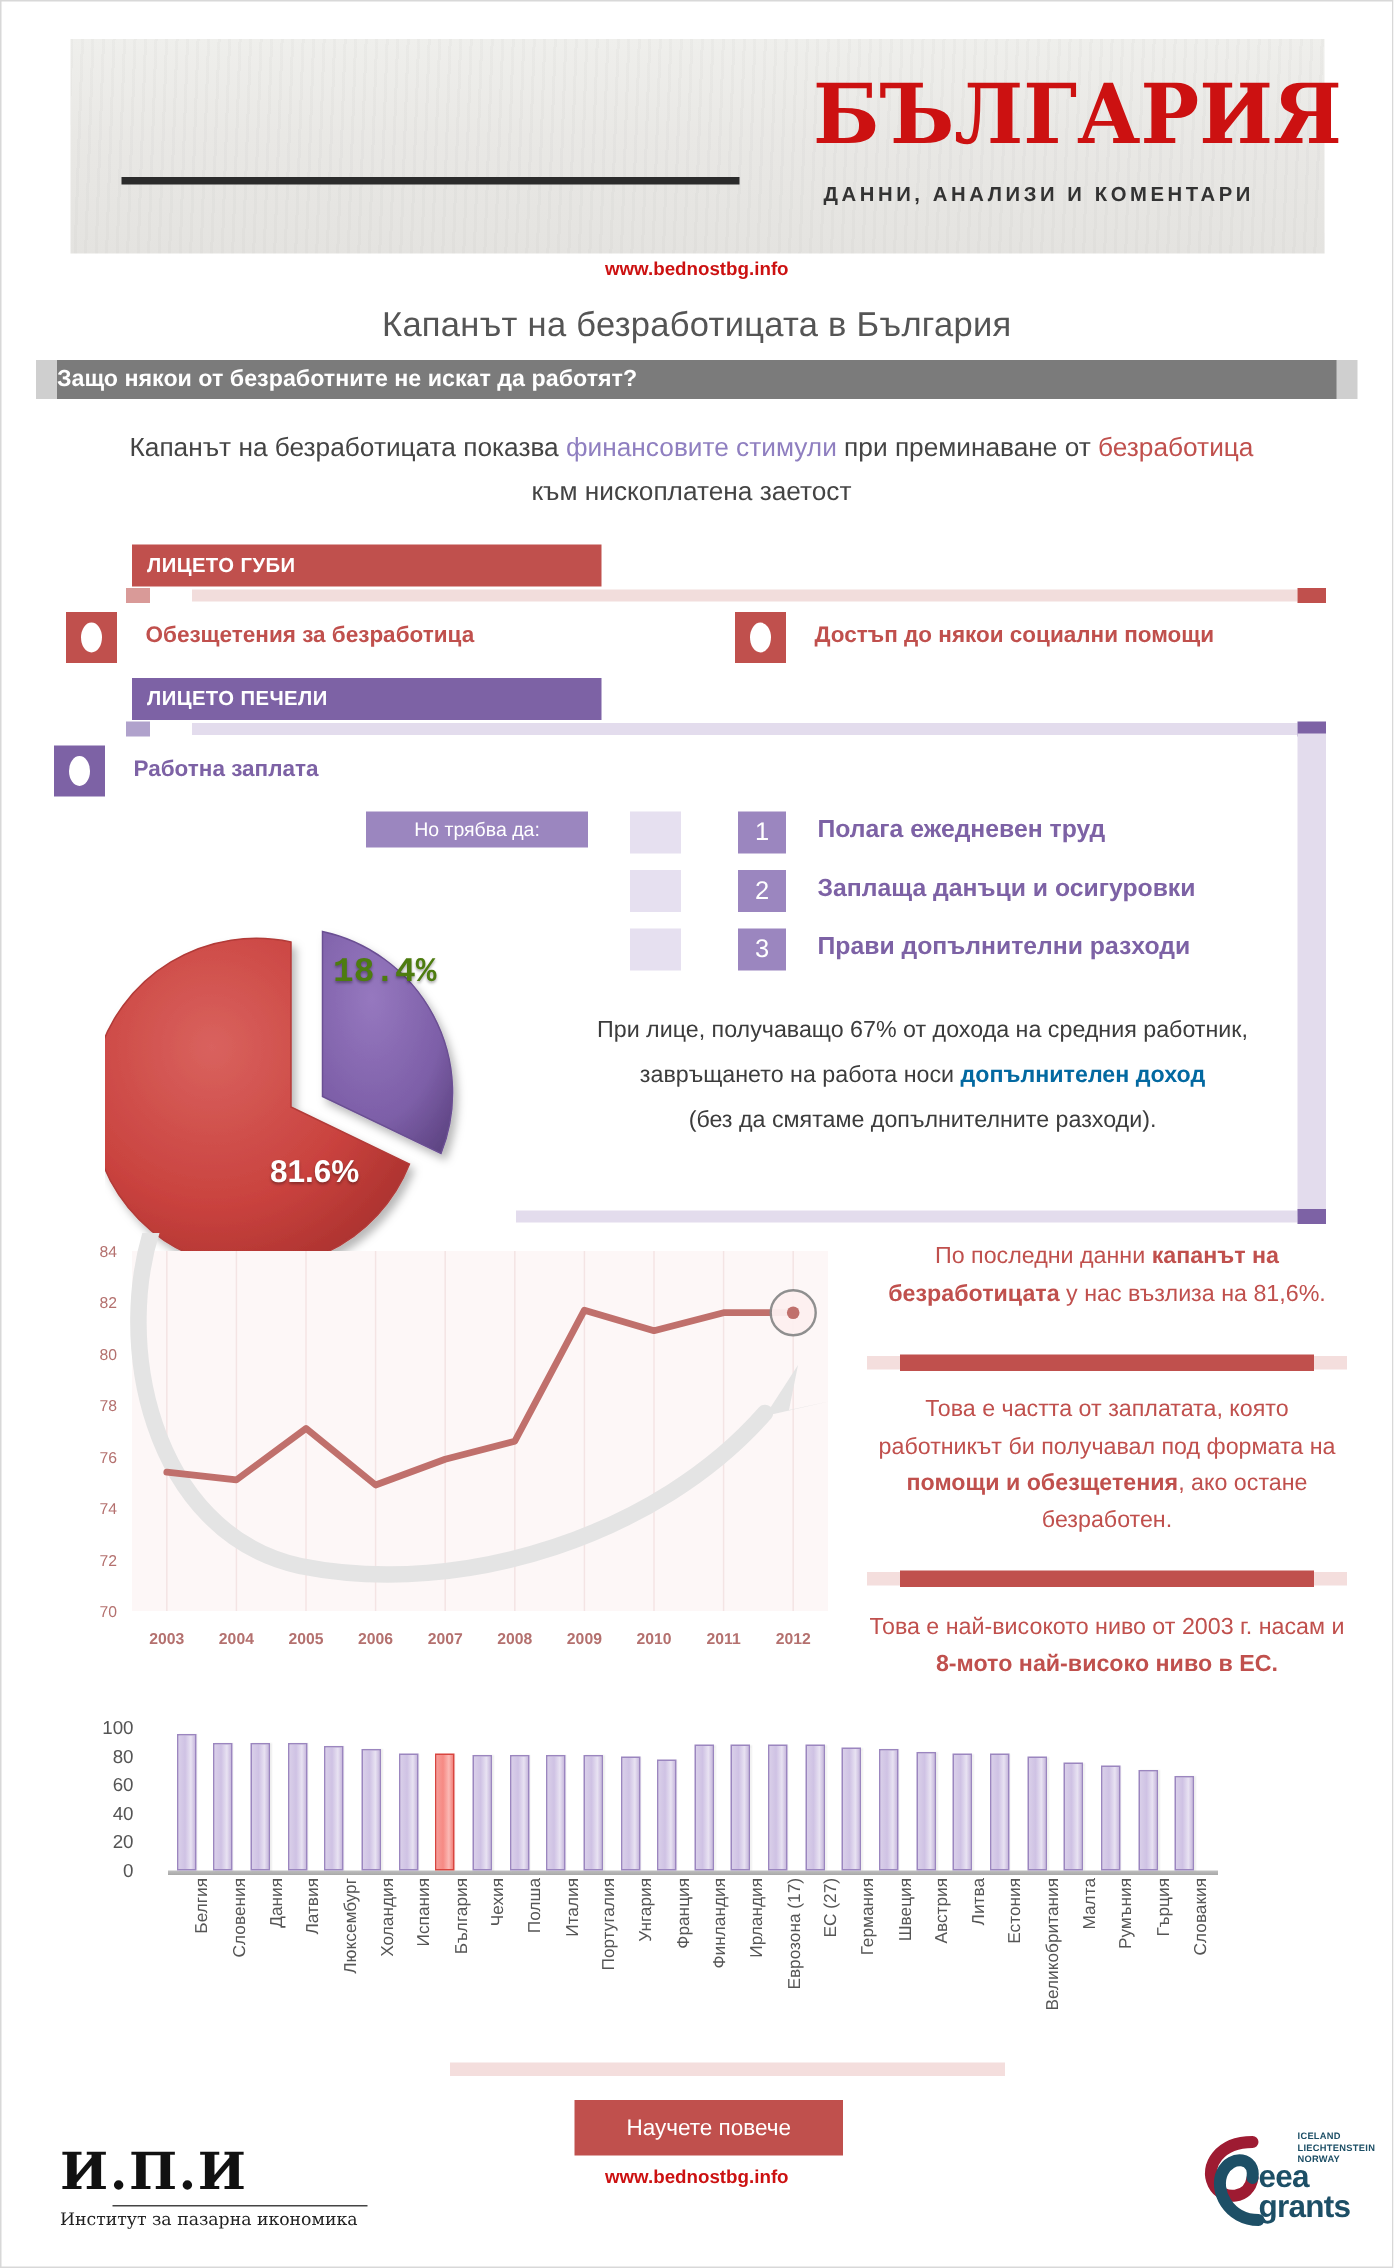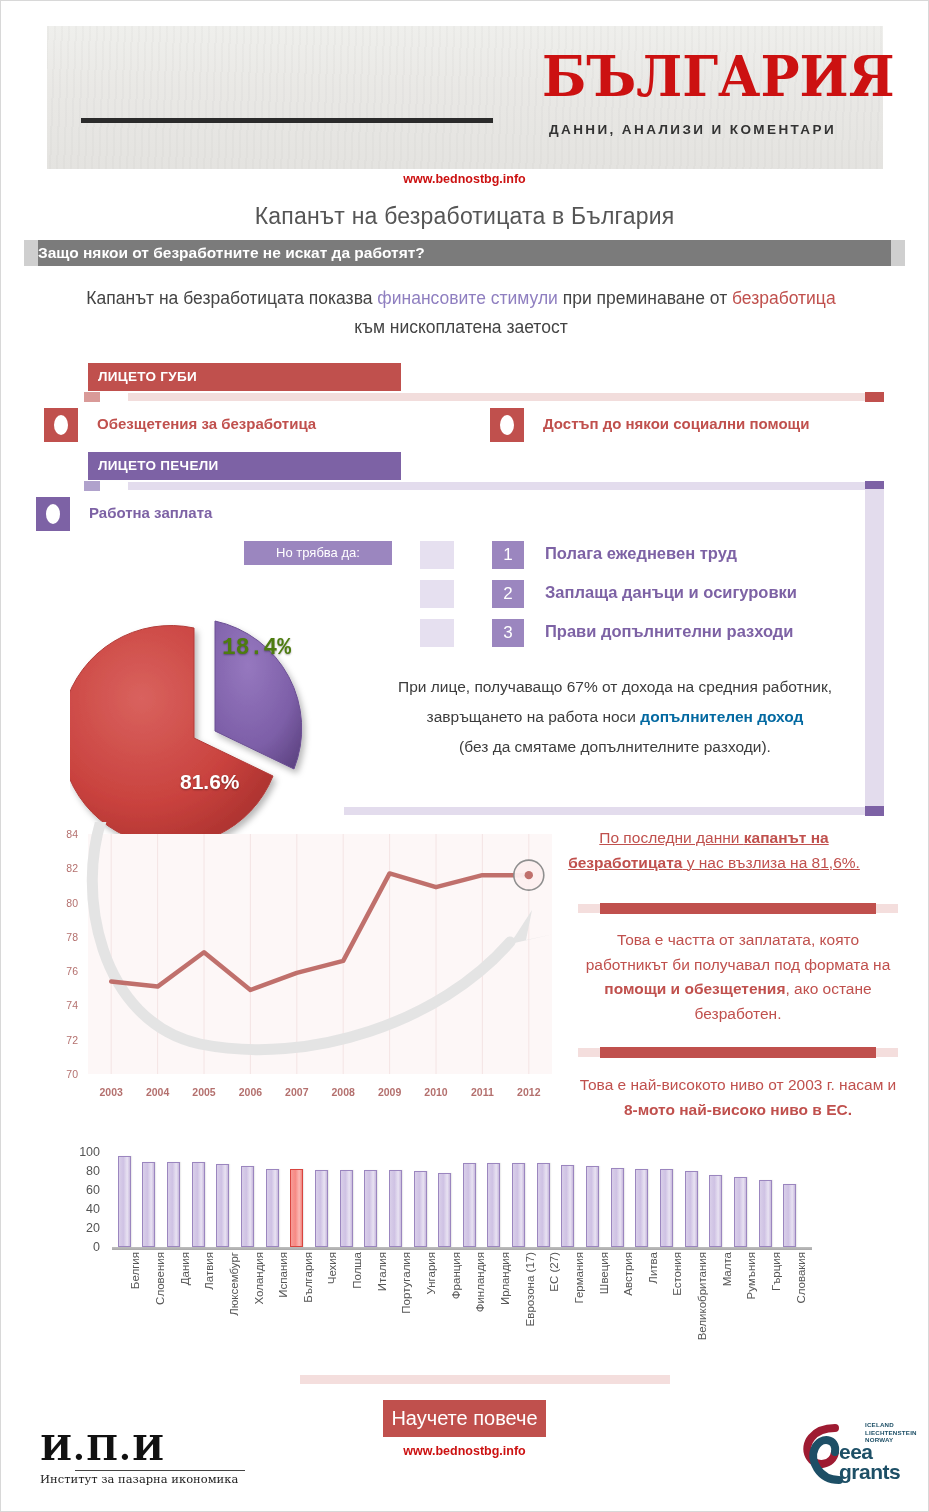--- a/index.html
+++ b/index.html
@@ -168,21 +168,21 @@
   }
   .rblock b{ font-weight:700; }
   .rsep{ position:absolute; width:320px; height:11px; }
   .rsep .pale{ position:absolute; left:0; top:1px; width:320px; height:9px; background:#f4dedd; }
   .rsep .dark{ position:absolute; left:22px; top:0; width:276px; height:11px; background:#c0504d; }
 
   
   .barchart{ position:absolute; left:70px; top:1152px; width:740px; height:225px; }
   .by-lbls{ position:absolute; left:0; top:0; width:30px; height:95px; }
   .by-lbls span{
-    position:absolute; right:0; font-size:12.5px; color:#555; line-height:10px;
+    position:absolute; right:11px; font-size:12.5px; color:#555; line-height:10px;
   }
   .plot{ position:absolute; left:42px; top:0; width:690px; height:95px; }
   .axis{ position:absolute; left:40px; top:95px; width:700px; height:3px;
     background:linear-gradient(180deg,#bfbfbf,#a8a8a8); }
   .bar{
     position:absolute; bottom:0; width:13px;
     border:1px solid #9b86bf;
     background:linear-gradient(90deg,#d9cfe9 0%,#cfc2e4 40%,#e8e2f2 75%,#c9bade 100%);
     box-shadow:1px 0 1px rgba(0,0,0,.07);
   }
@@ -197,22 +197,22 @@
     transform-origin:left top; transform:rotate(-90deg) translateX(-100%);
     text-align:right;
   }
 
   .pink-bar-bottom{
     position:absolute; left:300px; top:1375px; width:370px; height:9px; background:#f4dedd;
   }
 
   
   .cta{
-    position:absolute; left:383px; top:1400px; width:163px; height:37px;
-    background:#c0504d; color:#fff; font-size:20px; text-align:center; line-height:37px;
+    position:absolute; left:383px; top:1400px; width:179px; height:37px;
+    background:#c0504d; color:#fff; font-size:15px; text-align:center; line-height:37px;
   }
   .site-url-bot{
     position:absolute; left:0; top:1444px; width:929px; text-align:center;
     font-size:12.5px; font-weight:700; color:#cc1111;
   }
   .ipi{
     position:absolute; left:40px; top:1428px; width:240px; text-align:left;
   }
   .ipi .mark{
     font-family:"DejaVu Serif", serif; font-weight:700; font-size:34px; color:#111;
@@ -380,21 +380,21 @@
       <text x="442.4" y="274" text-anchor="middle" font-size="10.5" font-weight="bold" fill="#b4706e" font-family="Liberation Sans, sans-serif">2011</text>
       <text x="488.8" y="274" text-anchor="middle" font-size="10.5" font-weight="bold" fill="#b4706e" font-family="Liberation Sans, sans-serif">2012</text>
       <path d="M64 -10 C 34 70, 60 200, 160 222 C 270 244, 400 200, 470 120" fill="none" stroke="#e4e4e4" stroke-width="11" stroke-linecap="round"></path>
       <path d="M470 122 l 22 -34 l -6 30 l 28 -6 z" fill="#e4e4e4"></path>
       <polyline points="71.2,159.42857142857133 117.6,164.57142857142867 164,130.2857142857144 210.4,167.9999999999999 256.79999999999995,150.85714285714278 303.2,138.85714285714295 349.59999999999997,51.42857142857136 396,65.14285714285703 442.4,53.142857142857224 488.8,53.142857142857224" fill="none" stroke="#c0706c" stroke-width="4.5" stroke-linejoin="round" stroke-linecap="round"></polyline>
       <circle cx="488.8" cy="53.142857142857224" r="15" fill="#fdf0f0" stroke="#8a8a8a" stroke-width="1.6" opacity="0.95"></circle>
       <circle cx="488.8" cy="53.142857142857224" r="4.2" fill="#c0706c"></circle>
     </svg>
 </div>
 
-<div class="rblock" style="left:554px; top:826px;text-decoration:underline;"><span>По последни данни </span><b>капанът на безработицата</b><span> у нас възлиза на 81,6%.</span></div>
+<div class="rblock" style="left:578px; top:826px;"><span>По последни данни </span><b>капанът на безработицата</b><span> у нас възлиза на 81,6%.</span></div>
 <div class="rsep" style="left:578px; top:903px;">
   <div class="pale"></div>
   <div class="dark"></div>
 </div>
 <div class="rblock" style="left:578px; top:928px;"><span>Това е частта от заплатата, която работникът би получавал под формата на </span><b>помощи и обезщетения</b><span>, ако остане безработен.</span></div>
 <div class="rsep" style="left:578px; top:1047px;">
   <div class="pale"></div>
   <div class="dark"></div>
 </div>
 <div class="rblock" style="left:578px; top:1073px;"><span>Това е най-високото ниво от 2003 г. насам и </span><b>8-мото най-високо ниво в ЕС.</b></div>

